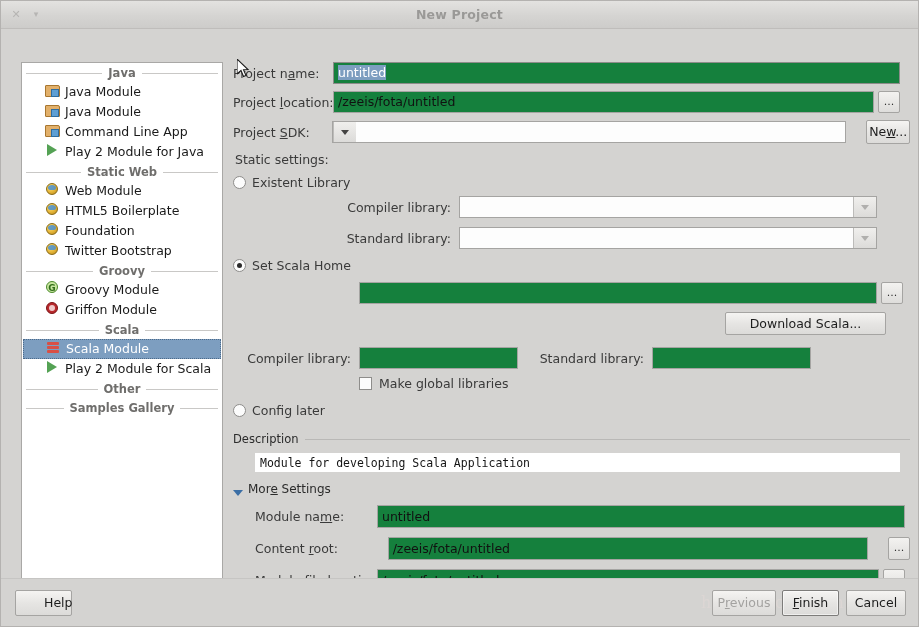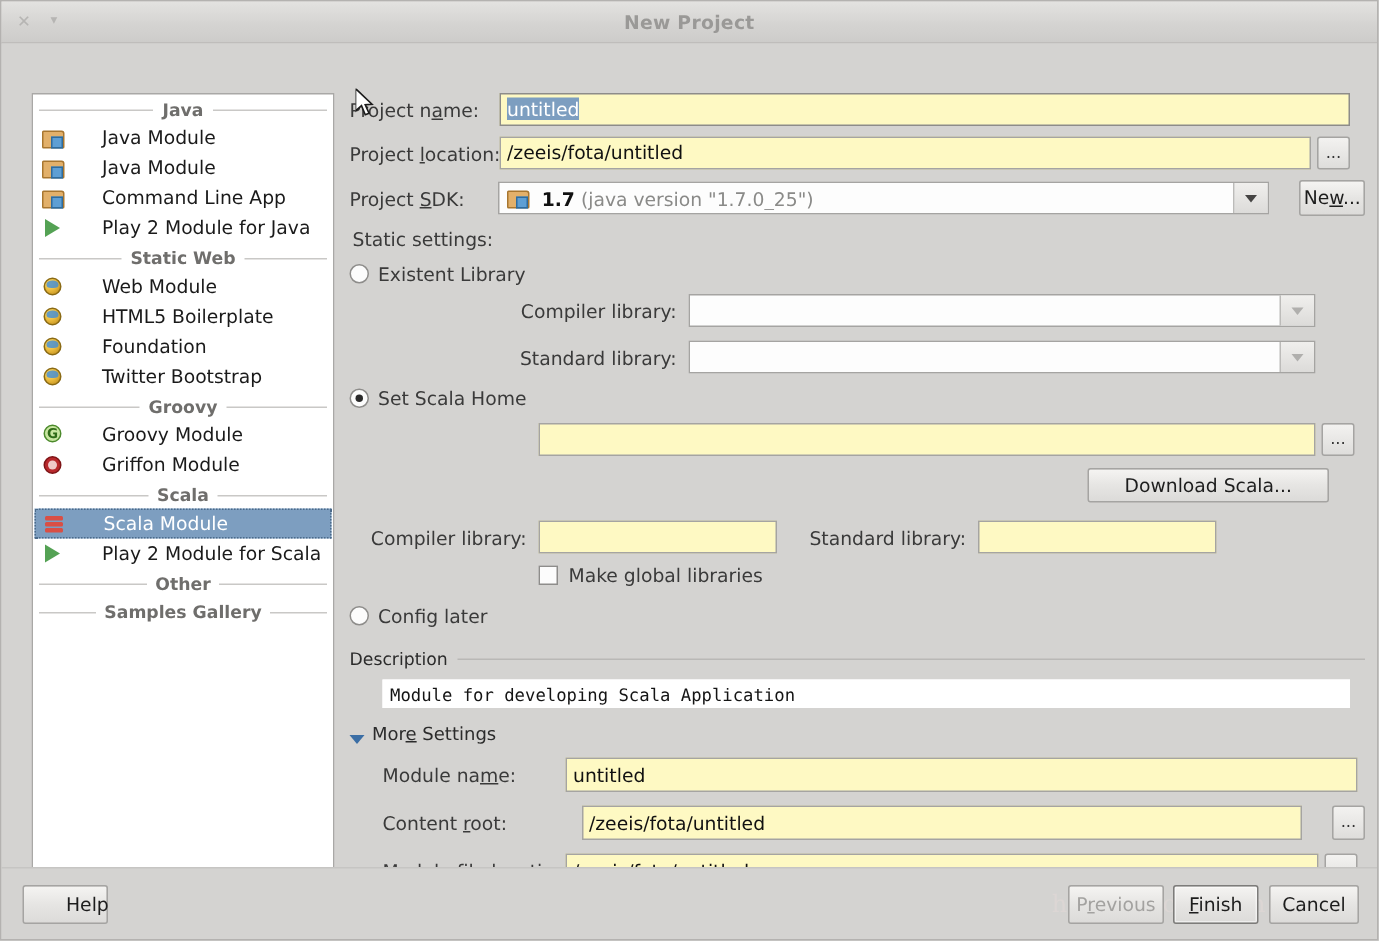--- a/index.html
+++ b/index.html
@@ -51,24 +51,23 @@
     position:relative;height:17px;line-height:17px;
     text-align:center;font-size:11.5px;font-weight:bold;color:#6f6e6c;
     margin-top:2px;
   }
   .grp span{background:#fff;padding:0 6px;position:relative;z-index:2;}
   .grp:before{
     content:"";position:absolute;left:4px;right:4px;top:8px;height:1px;
     background:#c9c8c6;z-index:1;
   }
   .item{
-    height:20px;line-height:20px;display:flex;align-items:center;
-    padding-left:5px;font-size:12.5px;color:#1a1a1a;cursor:default;
+    height:20px;line-height:20px;display:flex;
+    padding-left:22px;font-size:12.5px;color:#1a1a1a;cursor:default;
     box-sizing:border-box;
-    gap:20px;
   }
   .item.sel{
     background:#7d9ec0;color:#ffffff;
     outline:1px dotted #4b6a8a;outline-offset:-1px;
     margin:0 1px;
   }
   .ico{width:17px;height:16px;flex:0 0 17px;margin-right:4px;position:relative;}
 
   
   .ico-folder:before{
@@ -121,21 +120,21 @@
   }
 
   
   .pane{position:absolute;left:232px;top:33px;right:8px;bottom:0;}
 
   .row{display:flex;align-items:center;margin-bottom:7px;}
   .lbl{font-size:12.5px;color:#3a3a3a;white-space:nowrap;}
   .lbl u{text-decoration:underline;}
 
   .tf{
-    background:#fef9c3;border:1px solid #a5a4a2;height:22px;box-sizing:border-box;
+    background:#15803d;border:1px solid #a5a4a2;height:22px;box-sizing:border-box;
     font-family:"DejaVu Sans","Liberation Sans",sans-serif;font-size:12.5px;
     color:#111;padding:0 4px;line-height:20px;outline:none;
   }
   .tf.focused{border-color:#8d8c8a;}
   .hl{background:#7d9ec0;color:#fff;}
 
   .ellipsis-btn{
     width:22px;height:22px;flex:0 0 22px;margin-left:4px;
     background:linear-gradient(to bottom,#f3f2f0,#dedddb);
     border:1px solid #a5a4a2;border-radius:2px;box-sizing:border-box;
@@ -317,25 +316,20 @@
         <div class="lbl" style="width:100px;"><span>Project </span><u>l</u><span>ocation:</span></div>
         <div class="tf" style="width:541px;">
           <span>/zeeis/fota/untitled</span>
         </div>
         <div class="ellipsis-btn">...</div>
       </div>
 
       <div class="row">
         <div class="lbl" style="width:100px;"><span>Project </span><u>S</u><span>DK:</span></div>
         <div class="combo" style="width:519px;">
-          <div class="cb-text">
-            <span class="ico ico-folder" style="width:16px;flex:0 0 16px;"></span>
-            <b>1.7</b>
-            <span class="dim">(java version "1.7.0_25")</span>
-          </div>
           <div class="arrow">
               <i></i>
             </div>
         </div>
         <div class="btn" style="width:44px;height:24px;line-height:22px;margin-left:20px;"><span>Ne</span><u>w</u><span>...</span></div>
       </div>
 
       <div class="sectlabel" style="margin:8px 0 8px 2px;">Static settings:</div>
 
       <div class="row" style="margin-bottom:6px;">

